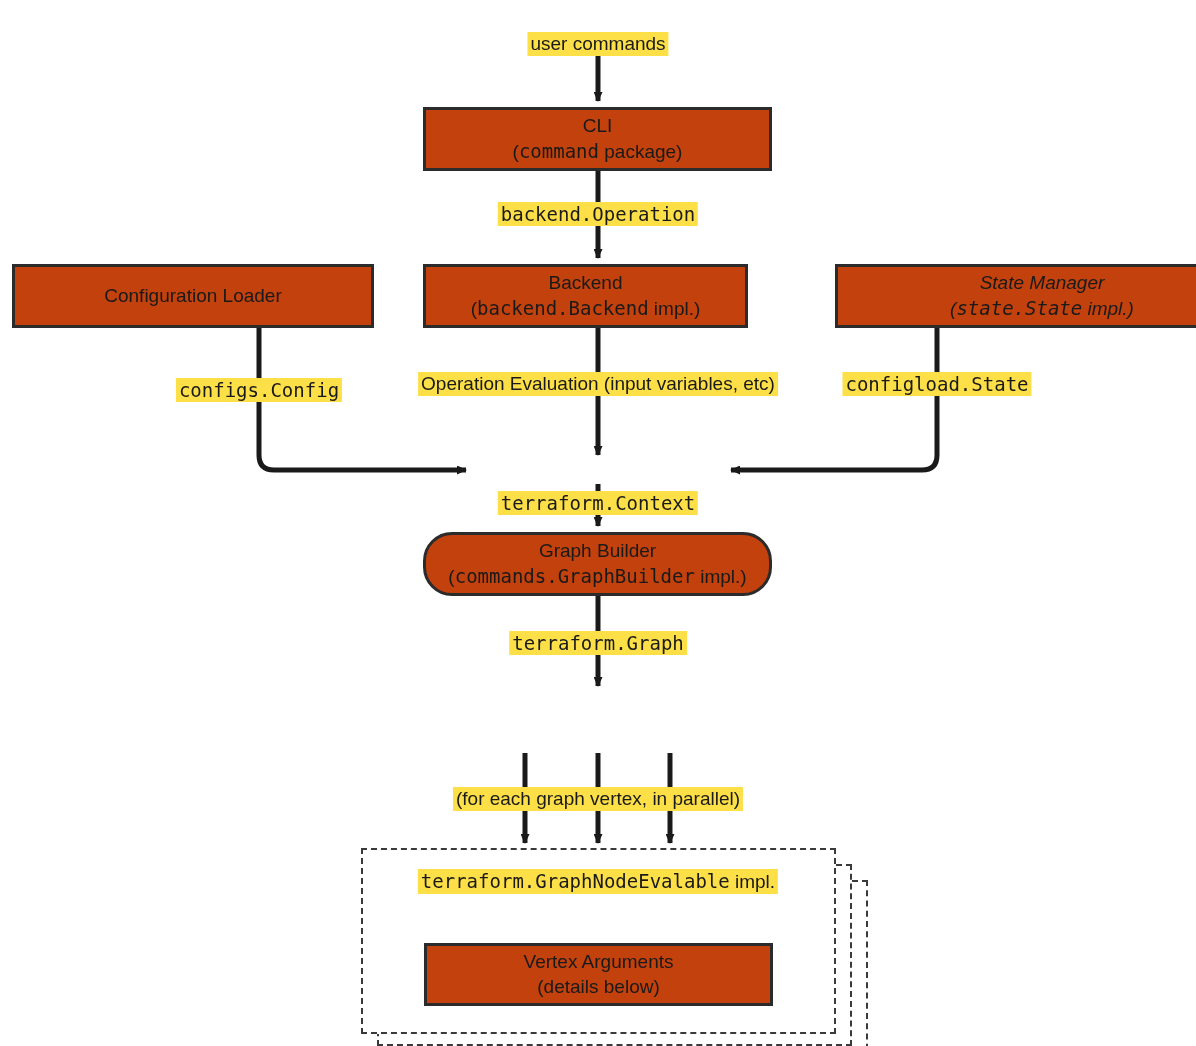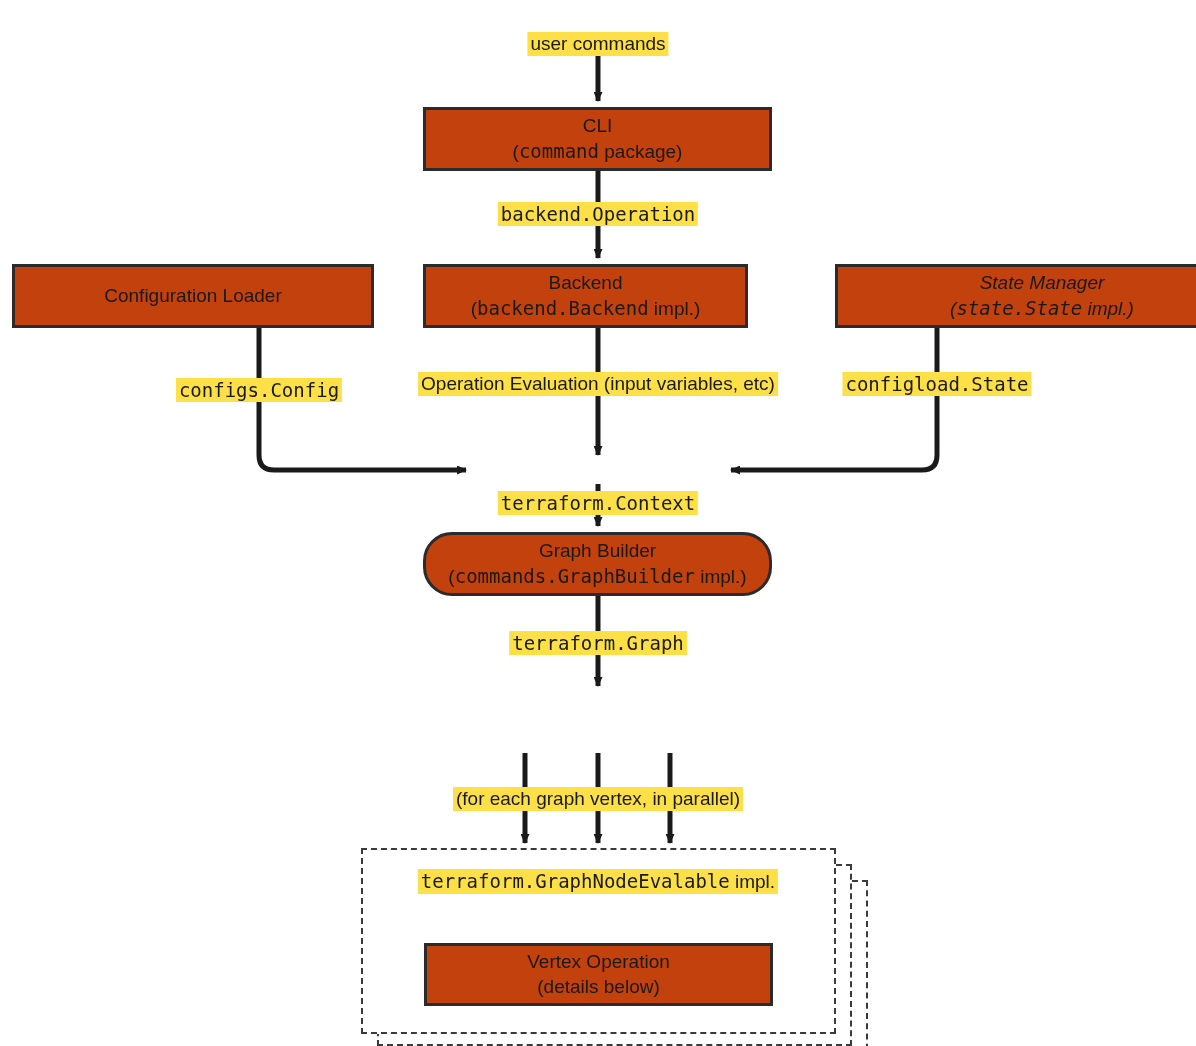--- a/index.html
+++ b/index.html
@@ -115,21 +115,21 @@
     <span class="ln"><span class="sans">(</span><span class="mono">state.State</span><span class="sans"> impl.)</span></span>
   </div>
 
   <div class="node" style="left:423px; top:532px; width:349px; height:64px;border-radius:29px;">
     <span class="ln sans">Graph Builder</span>
     <span class="ln"><span class="sans">(</span><span class="mono">commands.GraphBuilder</span><span class="sans"> impl.)</span></span>
   </div>
 
 
   <div class="node" style="left:424px; top:943px; width:349px; height:63px;">
-    <span class="ln sans">Vertex Operation</span>
+    <span class="ln sans">Vertex Arguments</span>
     <span class="ln sans">(details below)</span>
   </div>
 
   <div class="lbl center sans" style="left:598px; top:32px; font-size:19px;">user commands</div>
 
   <div class="lbl center mono" style="left:598px; top:202px;">backend.Operation</div>
 
   <div class="lbl center mono" style="left:259px; top:378px;">configs.Config</div>
 
   <div class="lbl center sans" style="left:598px; top:372px;">

